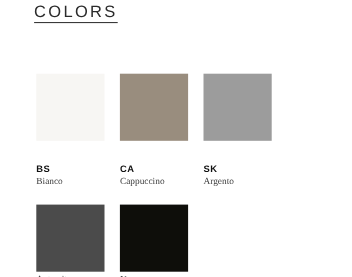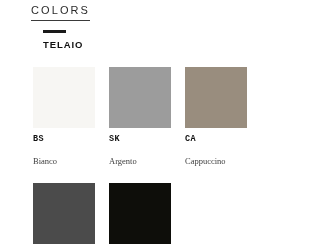--- a/index.html
+++ b/index.html
@@ -19,21 +19,21 @@
   .page {
     position: absolute;
     inset: 0;
   }
 
   
   .page-title {
     position: absolute;
     left: 31px;
     top: 4px;
-    font-size: 11px;
+    font-size: 15px;
     letter-spacing: 2.1px;
     color: #2b2b2b;
     font-weight: 400;
     line-height: 13px;
     padding-bottom: 3px;
     border-bottom: 1px solid #3a3a3a;
     display: inline-block;
   }
 
   
@@ -74,60 +74,55 @@
   .swatch-chip {
     width: 62px;
     height: 61px;
     box-sizing: border-box;
   }
   .swatch-code {
     font-size: 8.5px;
     font-weight: bold;
     letter-spacing: 0.5px;
     color: #111111;
-    margin-top: 6px;
+    margin-top: 20px;
     line-height: 10px;
-    font-family: Liberation Mono, monospace;
   }
   .swatch-name {
     font-family: "Liberation Serif", serif;
     font-size: 8.5px;
     color: #3d3d3d;
-    margin-top: 12px;
+    margin-top: 1px;
     line-height: 10px;
   }
 </style>
 </head>
 <body>
 
 <div class="page">
 
   <div class="page-title">COLORS</div>
 
-  <div class="section">
-    <div class="section-rule"></div>
-    <div class="section-title">TELAIO</div>
-  </div>
 
   <div class="swatch-grid">
       <div class="swatch-row">
         <div class="swatch-cell">
           <div class="swatch-chip" style="background: rgb(247, 246, 243);"></div>
           <div class="swatch-code">BS</div>
           <div class="swatch-name">Bianco</div>
         </div>
         <div class="swatch-cell">
+          <div class="swatch-chip" style="background: rgb(153, 141, 126);"></div>
+          <div class="swatch-code">CA</div>
+          <div class="swatch-name">Cappuccino</div>
+        </div>
+        <div class="swatch-cell">
           <div class="swatch-chip" style="background: rgb(156, 156, 156);"></div>
           <div class="swatch-code">SK</div>
           <div class="swatch-name">Argento</div>
-        </div>
-        <div class="swatch-cell">
-          <div class="swatch-chip" style="background: rgb(153, 141, 126);"></div>
-          <div class="swatch-code">CA</div>
-          <div class="swatch-name">Cappuccino</div>
         </div>
       </div>
       <div class="swatch-row">
         <div class="swatch-cell">
           <div class="swatch-chip" style="background: rgb(75, 75, 75);"></div>
           <div class="swatch-name">Antracite</div>
         </div>
         <div class="swatch-cell">
           <div class="swatch-chip" style="background: rgb(14, 14, 10);"></div>
           <div class="swatch-name">Nero</div>

